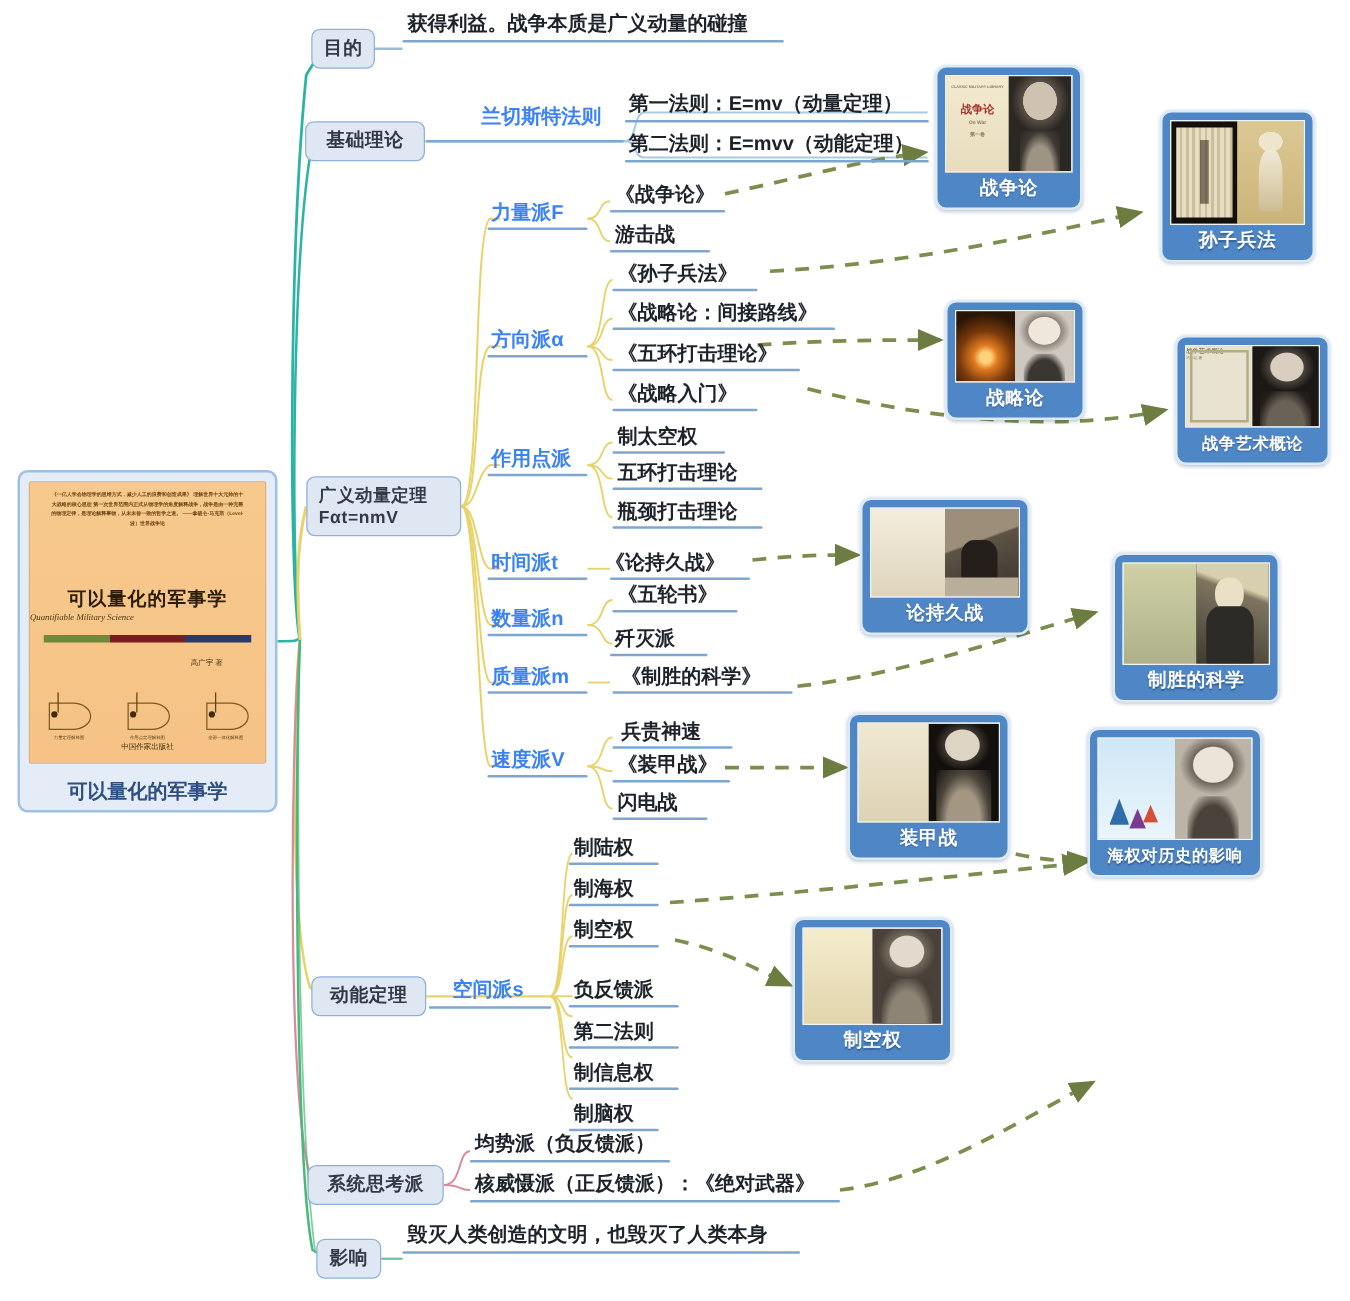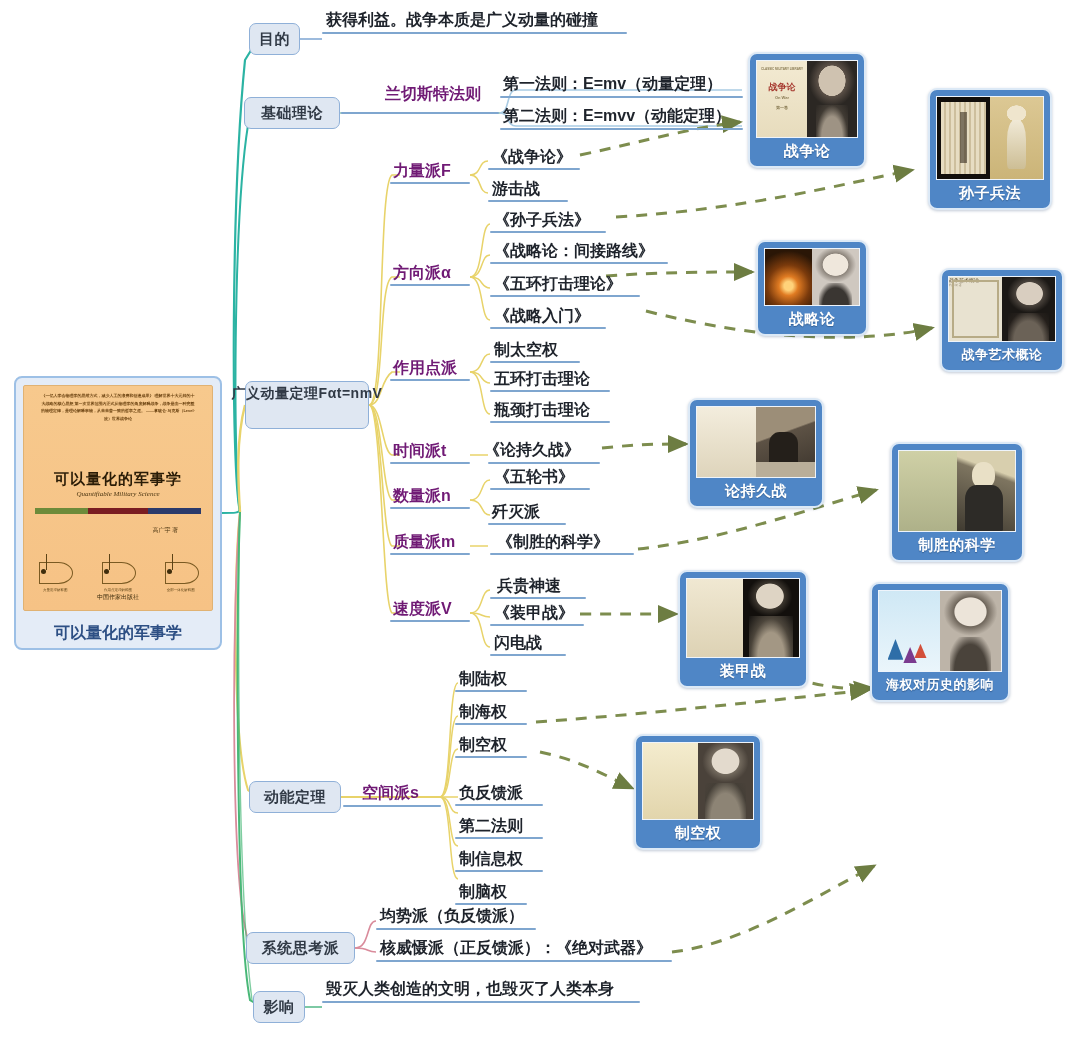--- a/index.html
+++ b/index.html
@@ -16,28 +16,28 @@
     color:#313a46;
     font-size:15px;
     font-weight:700;
     letter-spacing:.5px;
     display:flex;align-items:center;justify-content:center;
     box-sizing:border-box;
     padding:3px 9px;
     line-height:1.18;
     white-space:nowrap;
   }
-  .pill.multi{flex-direction:row;align-items:flex-start;justify-content:center;font-size:14px;}
+  .pill.multi{flex-direction:column;align-items:flex-start;justify-content:center;font-size:14px;}
 
   
   .midlabel{
     position:absolute;
     font-size:16px;
     font-weight:700;
-    color:#701a75;
+    color:#3b82f6;
     white-space:nowrap;
     line-height:1;
   }
   
   .ul{
     position:absolute;
     height:2px;
     background:#7fa6cf;
     border-radius:1px;
   }
@@ -65,21 +65,21 @@
   .rootcover{
     width:100%;height:226px;
     background:linear-gradient(#f7c98d,#f6c285);
     border:1px solid #e0b273;
     box-sizing:border-box;
     position:relative;overflow:hidden;
     border-radius:2px;
   }
   .rc-blurb{position:absolute;left:9%;right:9%;top:6px;font-size:4px;color:#6d4412;line-height:1.9;text-align:center;font-weight:600;}
   .rc-title{position:absolute;left:0;right:0;top:84px;text-align:center;font-size:15px;font-weight:700;color:#2a1c06;letter-spacing:1px;}
-  .rc-sub{position:absolute;left:0;right:0;top:104px;text-align:center;font-size:7px;font-style:italic;color:#4a3410;font-family:"Liberation Serif",serif;}
+  .rc-sub{position:absolute;left:0;right:0;top:104px;font-size:7px;font-style:italic;color:#4a3410;font-family:"Liberation Serif",serif;}
   .rc-band{position:absolute;left:6%;right:6%;top:122px;height:6px;background:linear-gradient(90deg,#6d8b3a 0 32%,#7a1d22 32% 68%,#2b3a6b 68% 100%);}
   .rc-author{position:absolute;right:18%;top:140px;font-size:6px;color:#4a3410;}
   .rc-diagrams{position:absolute;left:0;right:0;top:162px;height:42px;display:flex;justify-content:space-around;align-items:center;}
   .rc-d{width:40px;height:30px;position:relative;}
   .rc-d i{position:absolute;border:1px solid #7a5a22;border-radius:0 60% 60% 0/0 70% 70% 0;left:4px;top:8px;width:32px;height:20px;background:transparent;}
   .rc-d b{position:absolute;left:11px;top:0;width:1px;height:16px;background:#5d4316;}
   .rc-d u{position:absolute;left:6px;top:15px;width:5px;height:5px;background:#3f2d0c;border-radius:50%;}
   .rc-dlabel{position:absolute;left:0;right:0;bottom:-8px;text-align:center;font-size:3.5px;color:#5d4316;}
   .rc-pub{position:absolute;left:0;right:0;bottom:8px;text-align:center;font-size:6px;color:#3b2a0a;}
   .rootlabel{

